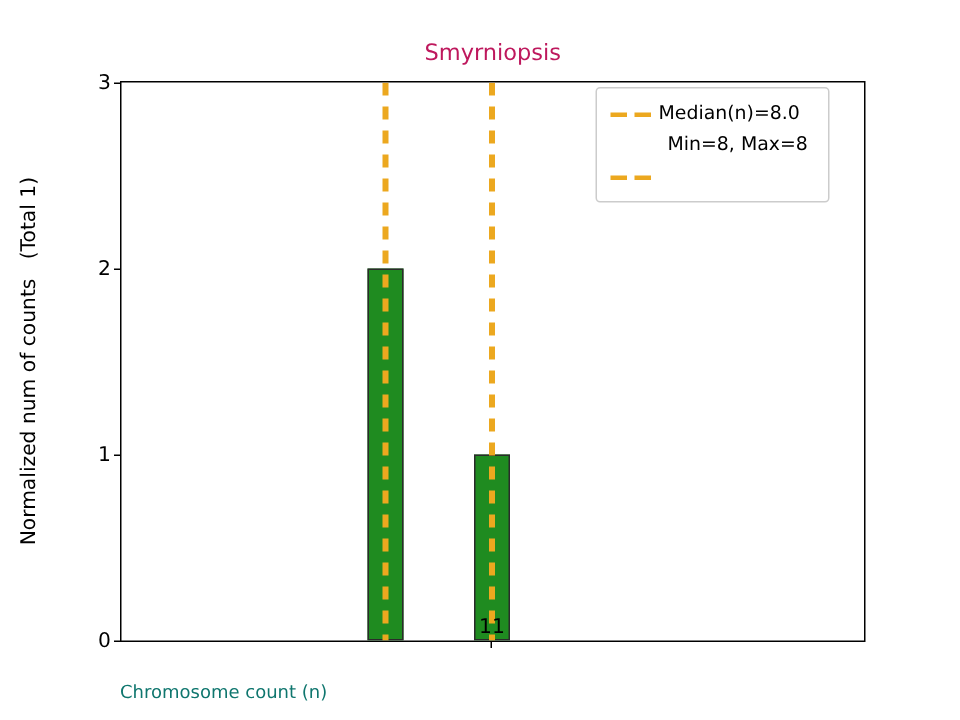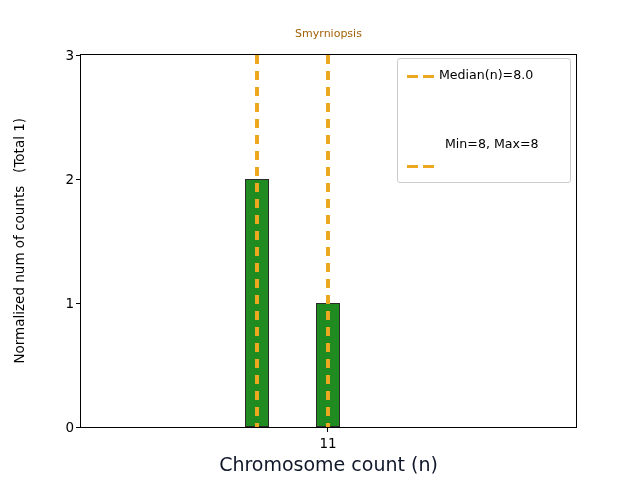--- a/index.html
+++ b/index.html
@@ -22,22 +22,22 @@
     background: #ffffff;
   }
 
   
   #chart-title {
     position: absolute;
     left: 80px;
     top: 28px;
     width: 497px;
     text-align: center;
-    font-size: 11px;
-    color: #a16207;
+    font-size: 15px;
+    color: #be185d;
     line-height: 1;
     white-space: nowrap;
   }
 
   
   #plot-area {
     position: absolute;
     left: 80px;
     top: 54px;
     width: 497px;
@@ -93,38 +93,37 @@
   
   .xtick-mark {
     position: absolute;
     top: 428px;
     width: 1.3px;
     height: 4px;
     background: #000000;
   }
   .xtick-label {
     position: absolute;
-    top: 437px;
+    top: 412px;
     font-size: 13.5px;
     line-height: 1;
     color: #000000;
     transform: translateX(-50%);
     white-space: nowrap;
   }
 
   
   #xlabel {
     position: absolute;
     left: 80px;
     top: 455px;
     width: 497px;
-    text-align: center;
-    font-size: 19px;
-    line-height: 1;
-    color: #0f172a;
+    font-size: 12px;
+    line-height: 1;
+    color: #0f766e;
     white-space: nowrap;
   }
   #ylabel-wrap {
     position: absolute;
     left: 0px;
     top: 0px;
     width: 40px;
     height: 480px;
   }
   #ylabel {
@@ -139,21 +138,21 @@
     transform: rotate(-90deg);
     transform-origin: center center;
     white-space: pre;
   }
 
   
   #legend {
     position: absolute;
     left: 397px;
     top: 58px;
-    width: 174px;
+    width: 156px;
     box-sizing: border-box;
     background: #ffffff;
     border: 1px solid #cccccc;
     border-radius: 3px;
     padding: 6px 8px 6px 7px;
   }
   .legend-row {
     display: flex;
     align-items: center;
     height: 21px;
@@ -175,21 +174,20 @@
   .legend-sample i.d1 { left: 2px; }
   .legend-sample i.d2 { left: 18px; }
   .legend-text {
     font-size: 12.6px;
     line-height: 1;
     color: #000000;
     white-space: nowrap;
   }
   .legend-sub {
     padding-left: 40px;
-    margin-top: 48px;
   }
 </style>
 </head>
 <body>
 
 <div id="figure">
 
   <div id="chart-title">Smyrniopsis</div>
 
   <div id="plot-area">

